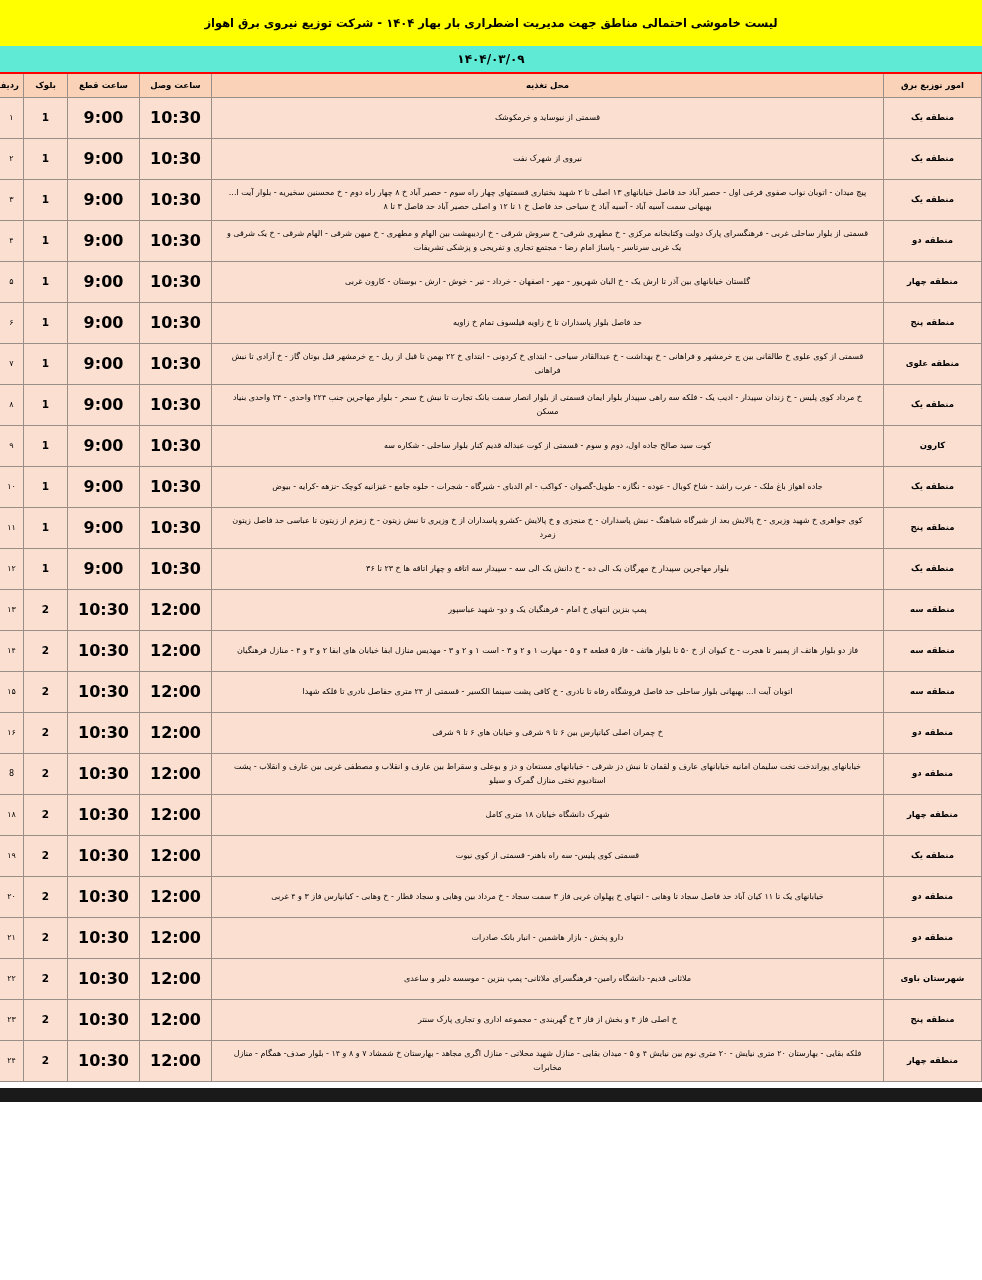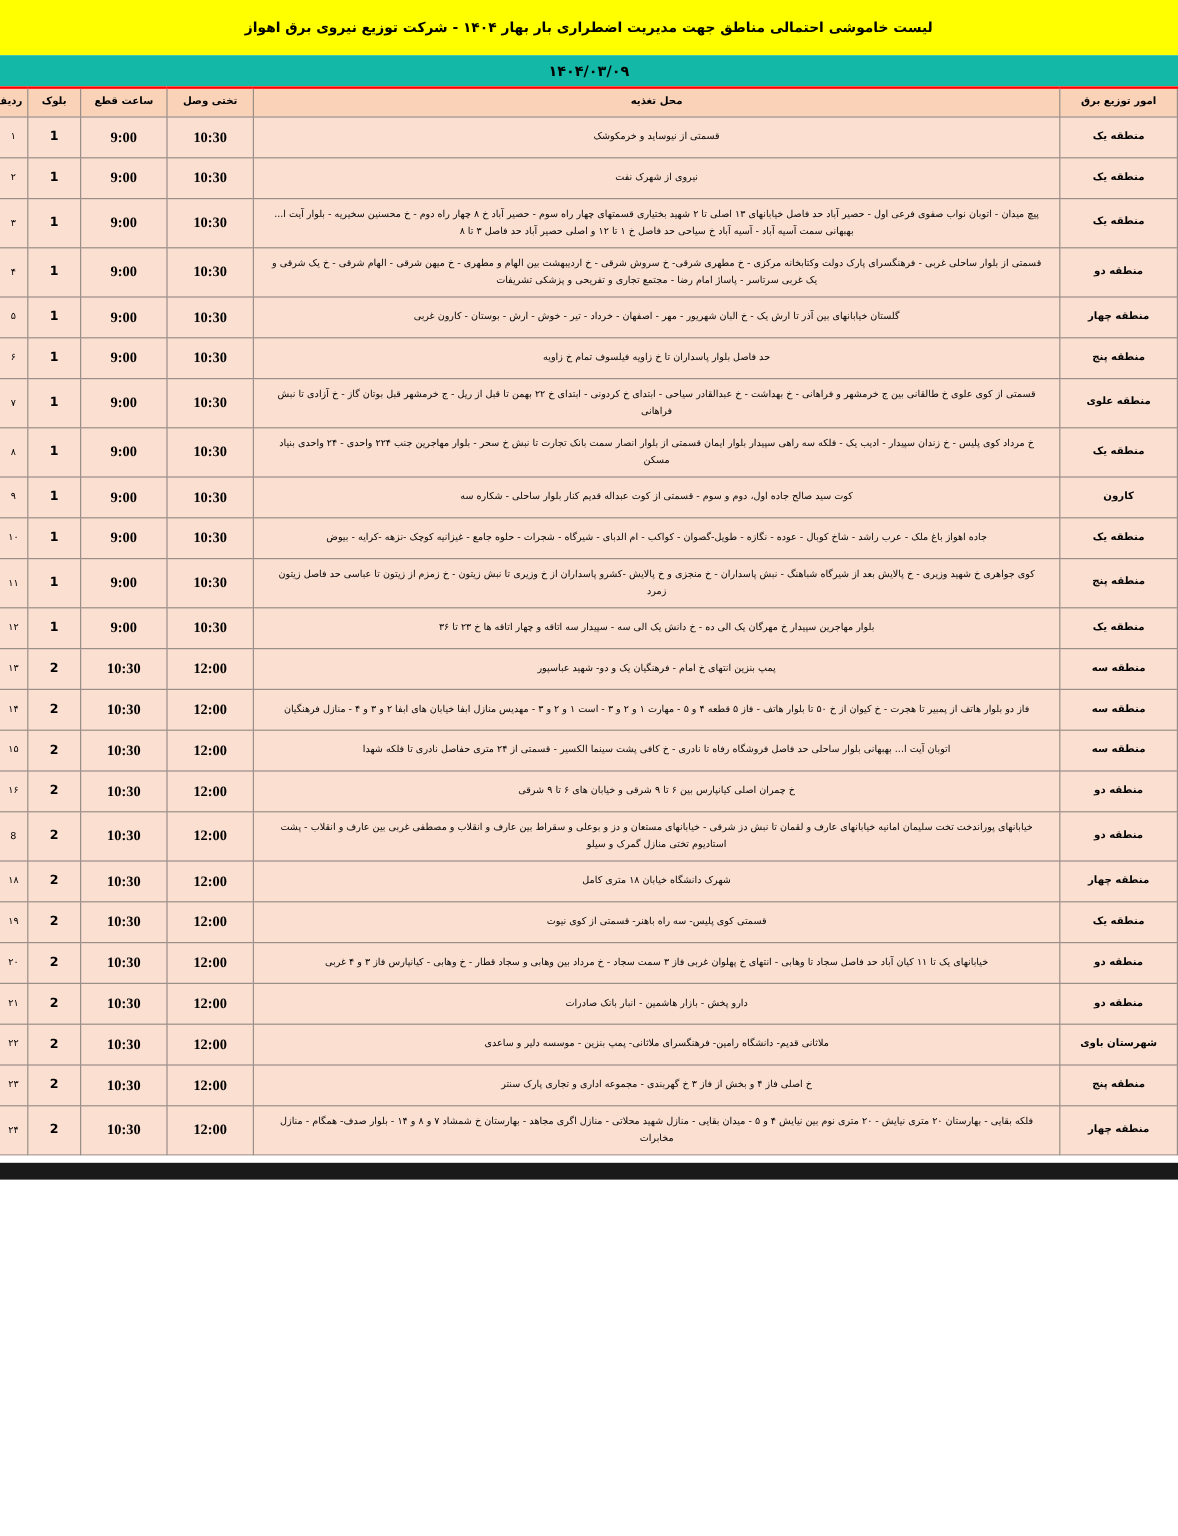--- a/index.html
+++ b/index.html
@@ -31,21 +31,21 @@
   .title-banner .title-text {
     font-size: 11.5px;
     font-weight: bold;
     color: #000000;
     letter-spacing: 0px;
     text-align: center;
     line-height: 1.2;
   }
   
   .date-banner {
-    background: #14b8a6;
+    background: #5eead4;
     height: 26px;
     display: flex;
     align-items: center;
     justify-content: center;
   }
   .date-banner .date-text {
     font-size: 12px;
     font-weight: bold;
     color: #000000;
     text-align: center;
@@ -91,23 +91,22 @@
     font-size: 8.5px;
     font-weight: bold;
   }
   table.outage tbody td.col-loc {
     text-align: center;
     padding: 6px 14px;
   }
   table.outage tbody td.col-on,
   table.outage tbody td.col-off {
     font-weight: bold;
-    font-size: 12px;
+    font-size: 16px;
     direction: ltr;
-    font-family: Liberation Serif, serif;
   }
   table.outage tbody td.col-block {
     font-weight: bold;
     font-size: 10.5px;
   }
   table.outage tbody td.col-idx {
     font-size: 8px;
     padding: 6px 2px;
   }
   
@@ -140,21 +139,21 @@
         <col class="c-loc">
         <col class="c-on">
         <col class="c-off">
         <col class="c-block">
         <col class="c-idx">
     </colgroup>
     <thead>
       <tr>
         <th>امور توزیع برق</th>
         <th>محل تغذیه</th>
-        <th>تختی وصل</th>
+        <th>ساعت وصل</th>
         <th>ساعت قطع</th>
         <th>بلوک</th>
         <th>ردیف</th>
       </tr>
     </thead>
     <tbody id="table-body">
         <tr>
           <td class="col-area">منطقه یک</td>
           <td class="col-loc">قسمتی از نیوساید و خرمکوشک</td>
           <td class="col-on">10:30</td>

